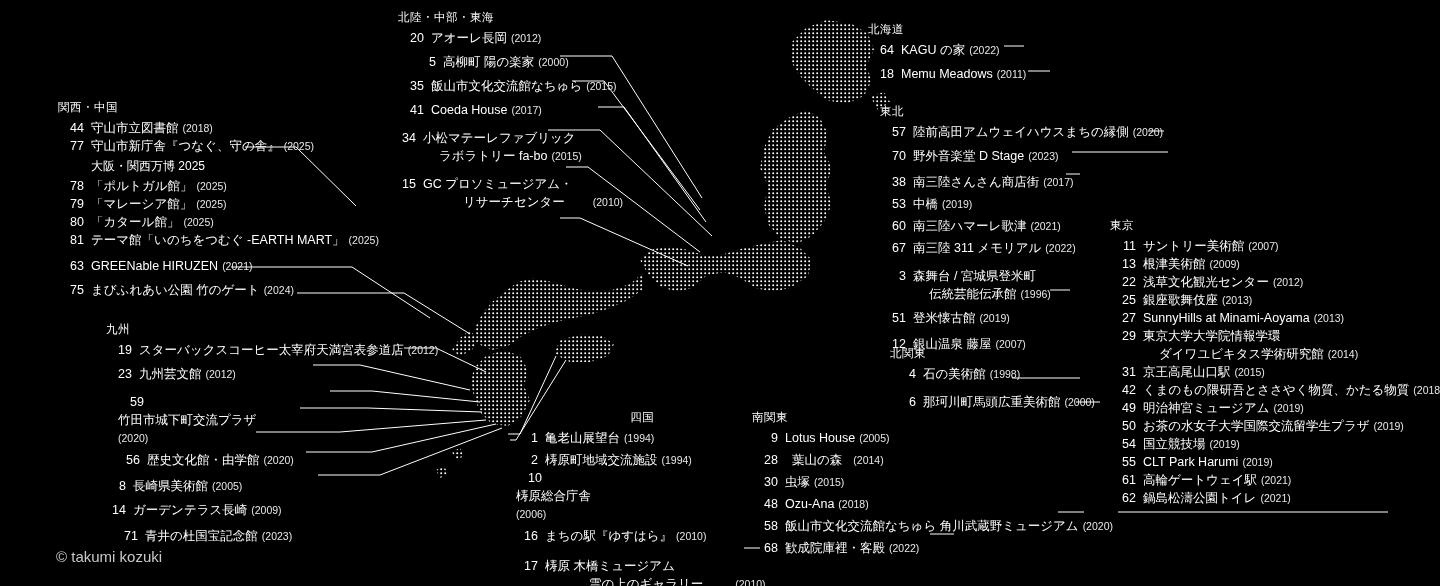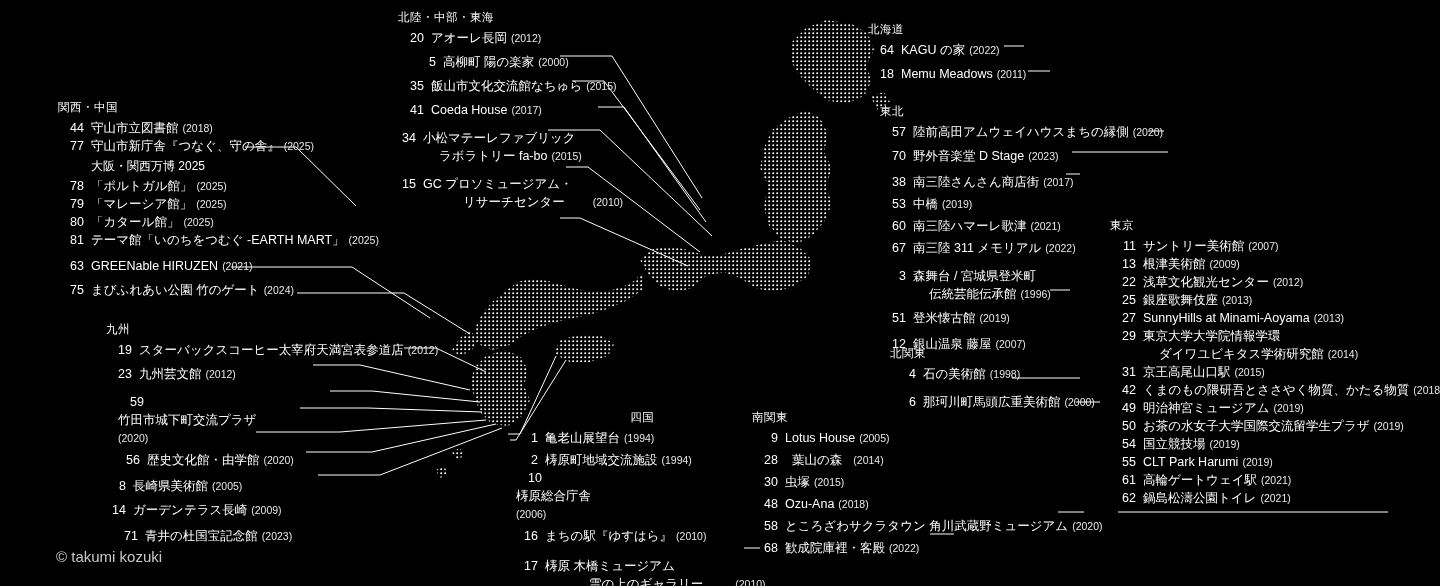--- a/index.html
+++ b/index.html
@@ -418,21 +418,21 @@
       <span class="name">虫塚</span>
       <span class="year">(2015)</span>
     </div>
     <div class="entry" style="margin-top:4px;">
       <span class="num">48</span>
       <span class="name">Ozu-Ana</span>
       <span class="year">(2018)</span>
     </div>
     <div class="entry" style="margin-top:4px;">
       <span class="num">58</span>
-      <span class="name">ところざわサクラタウン 角川武蔵野ミュージアム</span>
+      <span class="name">飯山市文化交流館なちゅら 角川武蔵野ミュージアム</span>
       <span class="year">(2020)</span>
     </div>
     <div class="entry" style="margin-top:4px;">
       <span class="num">68</span>
       <span class="name">歓成院庫裡・客殿</span>
       <span class="year">(2022)</span>
     </div>
   </div>
 
   <div class="group" style="left:106px; top:322px;">

